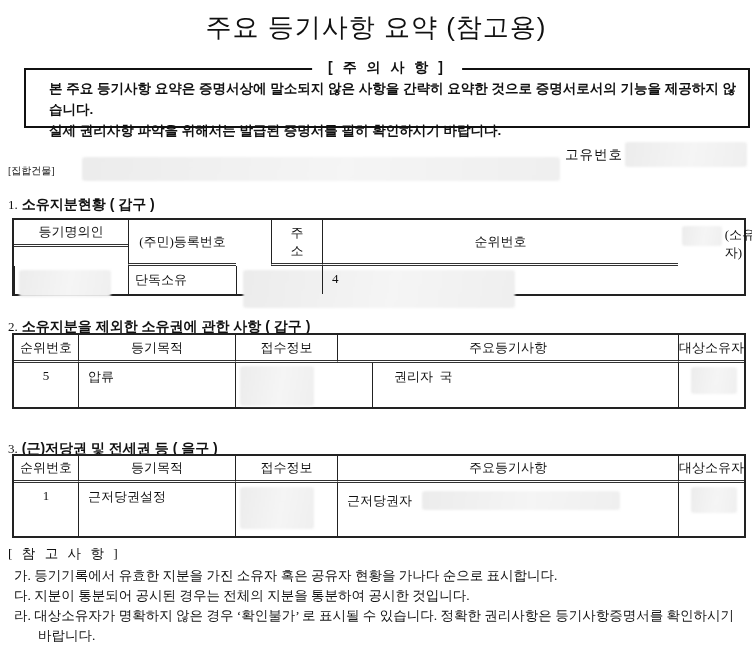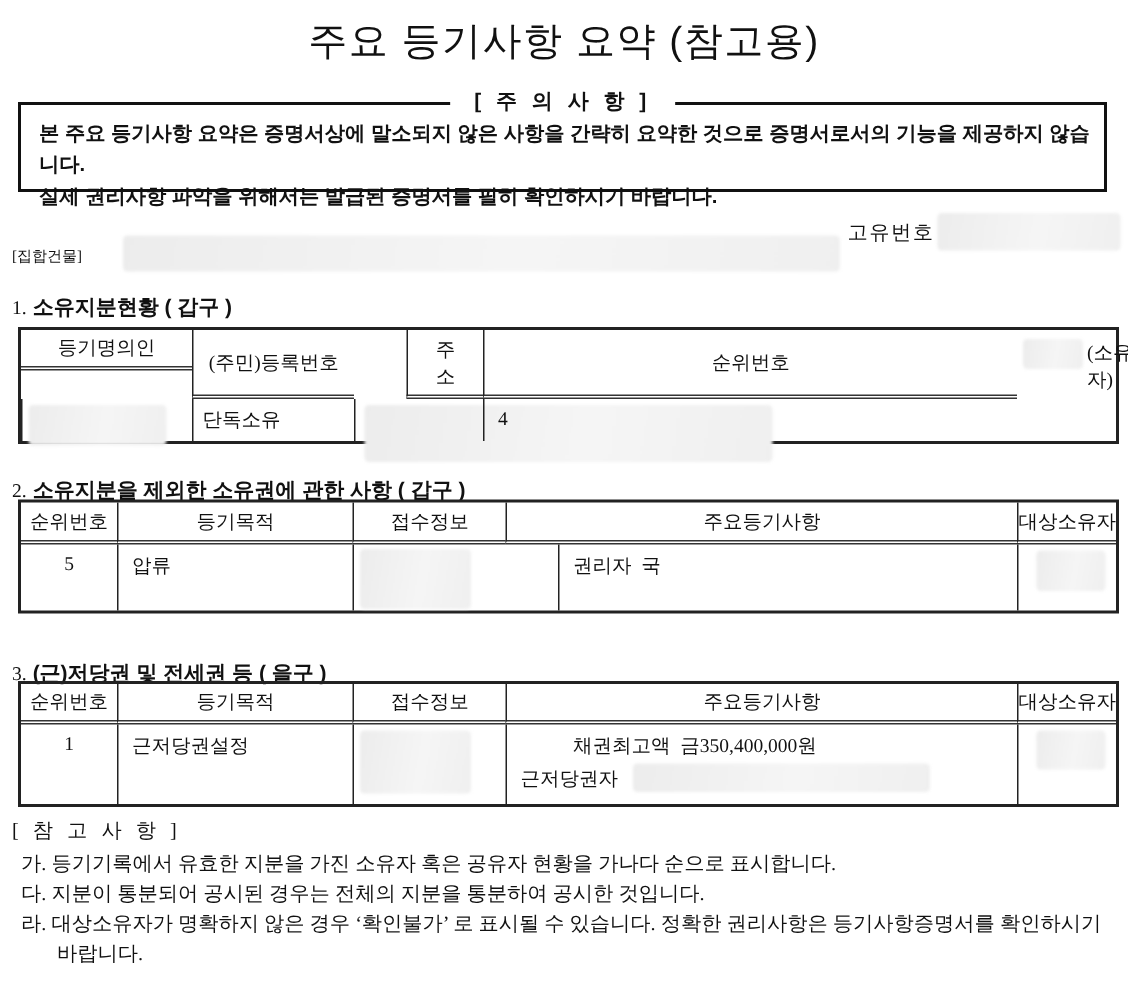--- a/index.html
+++ b/index.html
@@ -13,30 +13,30 @@
 
   
   .doc-title{
     position:absolute;top:10px;left:0;width:100%;text-align:center;
     font-family:"Liberation Sans","DejaVu Sans",sans-serif;
     font-weight:normal;font-size:26px;letter-spacing:1px;
   }
 
   
   .notice-box{
-    position:absolute;left:12px;top:68px;width:726px;height:60px;
+    position:absolute;left:24px;top:68px;width:726px;height:60px;
     border:2px solid #111;box-sizing:border-box;background:#fff;
   }
   .notice-label{
     position:absolute;top:-11px;left:50%;transform:translateX(-50%);
     background:#fff;padding:0 16px;font-weight:bold;font-size:14px;
     letter-spacing:3px;white-space:nowrap;
   }
   .notice-text{
-    padding:8px 8px 0 12px;font-weight:bold;font-size:13.5px;line-height:21px;
+    padding:8px 8px 0 23px;font-weight:bold;font-size:13.5px;line-height:21px;
   }
 
   
   .unique-no{position:absolute;left:565px;top:146px;font-size:13.5px;letter-spacing:1px;}
   .building-type{position:absolute;left:8px;top:164px;font-size:10px;}
 
   
   .section-title{position:absolute;left:8px;font-size:13.5px;white-space:nowrap;}
   .section-title .num{font-size:13px;margin-right:4px;}
   .section-title .txt{
@@ -130,21 +130,21 @@
     <div class="cell hcell">등기목적</div>
     <div class="cell hcell">접수정보</div>
     <div class="cell hcell">주요등기사항</div>
     <div class="cell hcell">대상소유자</div>
 
     <div class="cell first dcell center" style="height:44px;">5</div>
     <div class="cell dcell" style="padding-left:9px;">압류</div>
     <div class="cell">
       <span class="patch abs" style="left:4px;top:3px;width:74px;height:40px;"></span>
     </div>
-    <div class="cell dcell pre" style="padding-left:9px;">권리자  국</div>
+    <div class="cell dcell pre" style="padding-left:21px;">권리자  국</div>
     <div class="cell">
       <span class="patch abs" style="left:12px;top:4px;width:46px;height:27px;"></span>
     </div>
   </div>
 
   <div class="section-title" style="top:440px;">
     <span class="num">3.</span><span class="txt">(근)저당권 및 전세권 등 ( 을구 )</span>
   </div>
 
   <div class="tbl t23" style="top:454px;">
@@ -153,21 +153,20 @@
     <div class="cell hcell">접수정보</div>
     <div class="cell hcell">주요등기사항</div>
     <div class="cell hcell">대상소유자</div>
 
     <div class="cell first dcell center" style="height:53px;">1</div>
     <div class="cell dcell" style="padding-left:9px;">근저당권설정</div>
     <div class="cell">
       <span class="patch abs" style="left:4px;top:4px;width:74px;height:42px;"></span>
     </div>
     <div class="cell dcell" style="padding-left:9px;">
-      <div class="pre">채권최고액  금350,400,000원</div>
       <div class="mortgagee-line">
         <span>근저당권자</span>
         <span class="patch inline" style="width:198px;height:19px;margin-left:10px;"></span>
       </div>
     </div>
     <div class="cell">
       <span class="patch abs" style="left:12px;top:4px;width:46px;height:26px;"></span>
     </div>
   </div>
 

